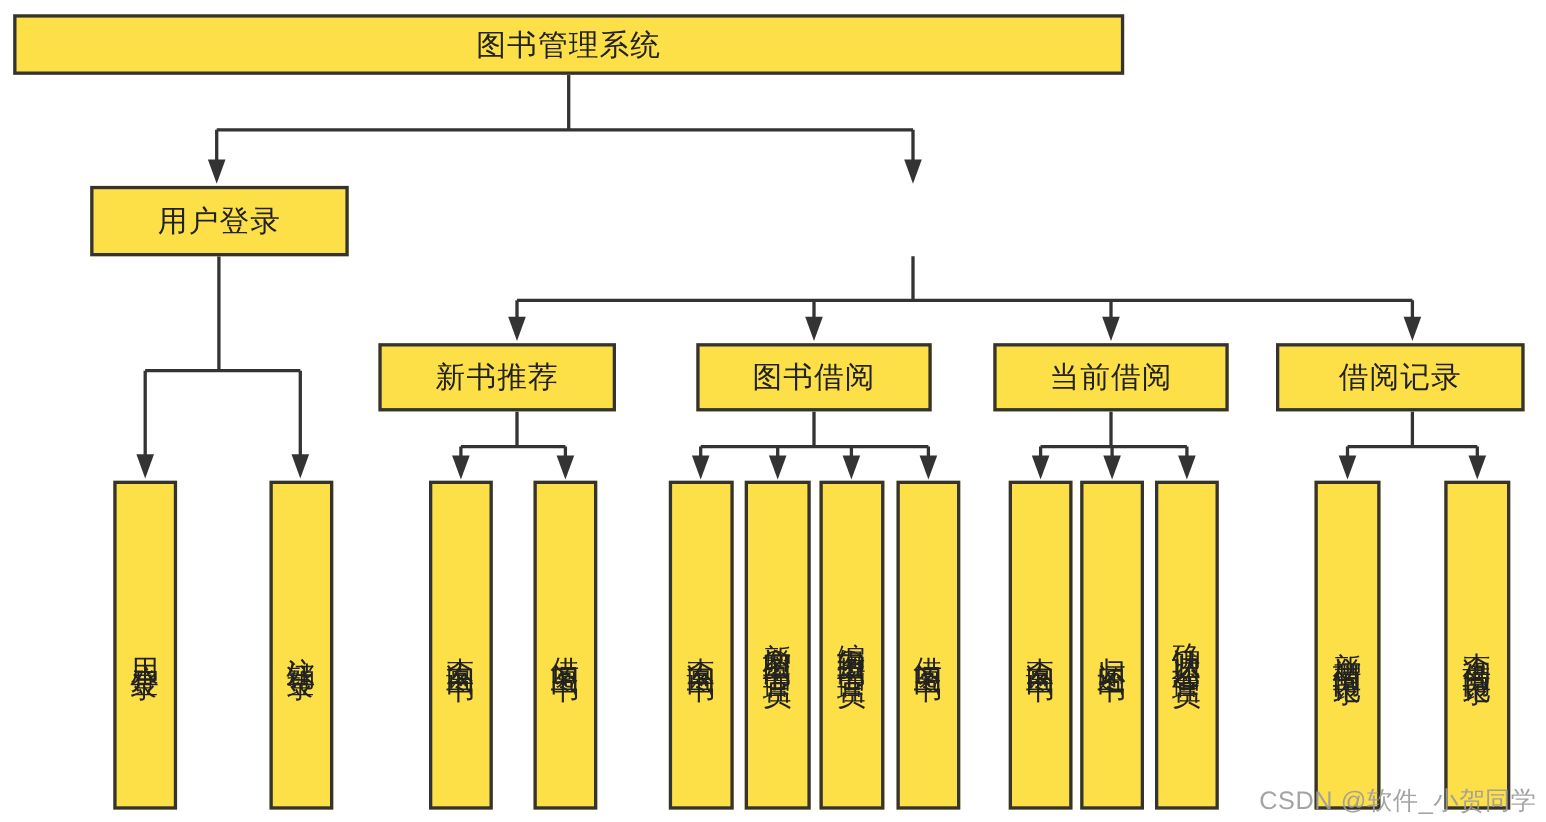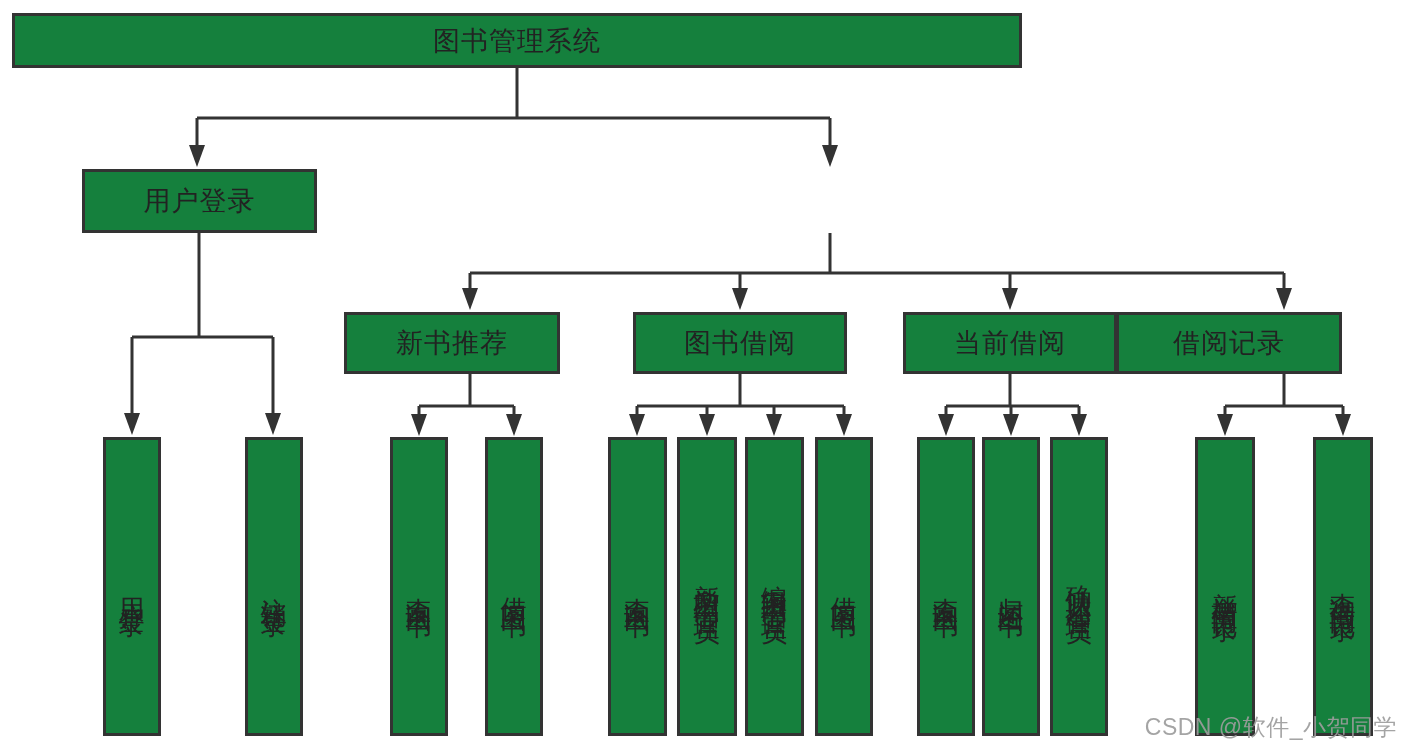--- a/index.html
+++ b/index.html
@@ -19,21 +19,21 @@
     position: absolute;
     left: 0;
     top: 0;
     width: 1405px;
     height: 747px;
   }
   .node {
     position: absolute;
     box-sizing: border-box;
     border: 3px solid #333333;
-    background: #15803d;
+    background: #fde047;
     color: #222222;
     display: flex;
     align-items: center;
     justify-content: center;
     text-align: center;
   }
   .node.h {
     font-size: 27px;
     letter-spacing: 1px;
     white-space: nowrap;
@@ -95,21 +95,21 @@
     </g>
   </svg>
 
   <div class="node h" style="left:12px; top:13px; width:1010px; height:55px">图书管理系统</div>
 
   <div class="node h" style="left:82px; top:169px; width:235px; height:64px">用户登录</div>
 
   <div class="node h" style="left:344px; top:312px; width:216px; height:62px">新书推荐</div>
   <div class="node h" style="left:903px; top:312px; width:214px; height:62px">当前借阅</div>
   <div class="node h" style="left:633px; top:312px; width:214px; height:62px">图书借阅</div>
-  <div class="node h" style="left:1116px; top:312px; width:226px; height:62px">借阅记录</div>
+  <div class="node h" style="left:1160px; top:312px; width:226px; height:62px">借阅记录</div>
 
   <div class="node v" style="left:103px; top:437px; width:58px; height:299px">用户登录</div>
   <div class="node v" style="left:245px; top:437px; width:58px; height:299px">注销登录</div>
 
   <div class="node v" style="left:390px; top:437px; width:58px; height:299px">查询图书</div>
   <div class="node v" style="left:485px; top:437px; width:58px; height:299px">借阅图书</div>
 
   <div class="node v" style="left:608px; top:437px; width:59px; height:299px">查询图书</div>
   <div class="node v" style="left:677px; top:437px; width:60px; height:299px">新增图书（管理员）</div>
   <div class="node v" style="left:745px; top:437px; width:59px; height:299px">编辑图书（管理员）</div>

